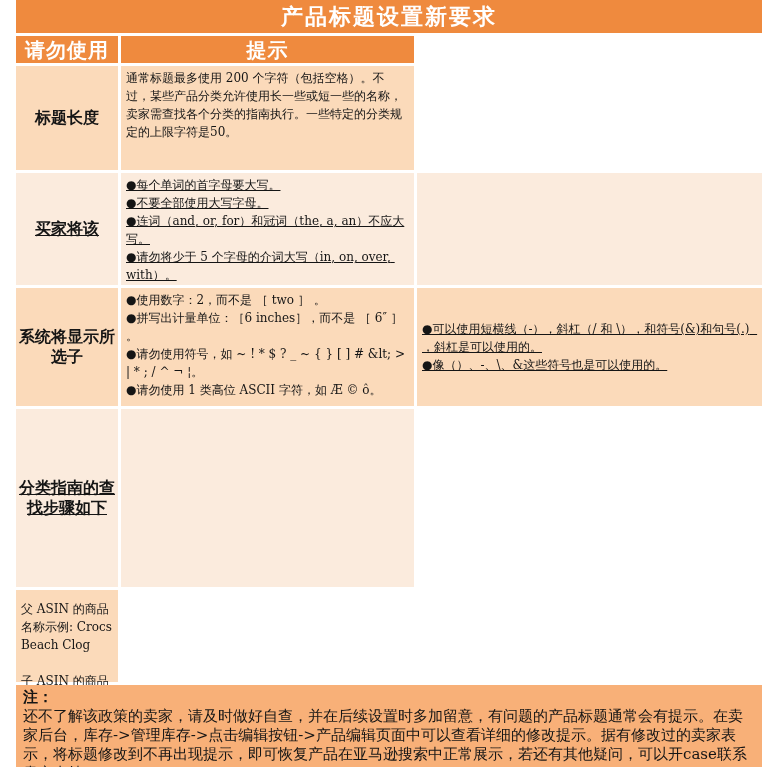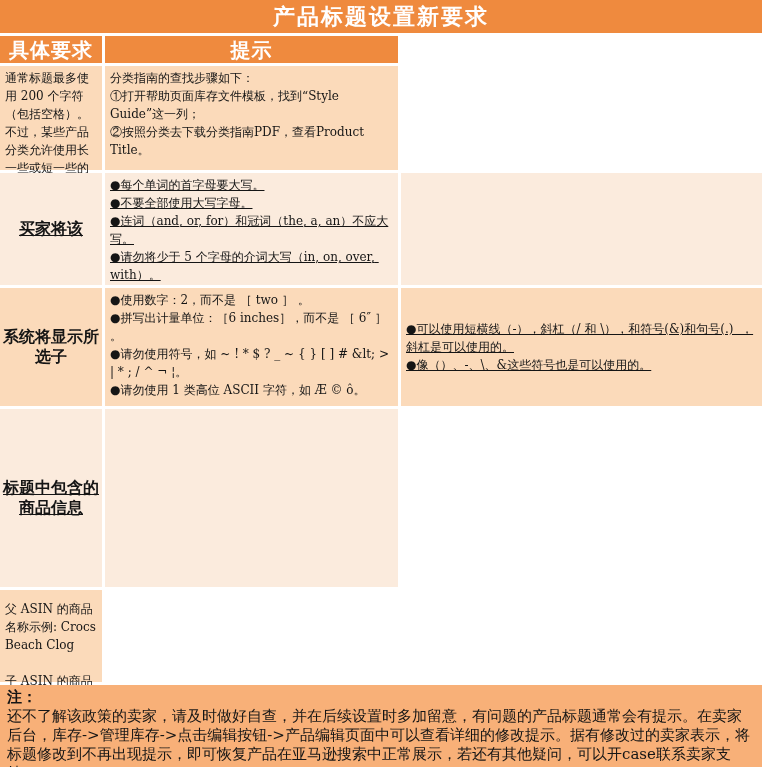--- a/index.html
+++ b/index.html
@@ -11,21 +11,21 @@
     --text:#151515;
     --title_text:#FFFFFF;
   }
   *{box-sizing:border-box;}
   html,body{margin:0;padding:0;}
   body{
     width:762px;height:767px;background:var(--gap);
     font-family:"DejaVu Serif","Liberation Serif",serif;
     color:var(--text);
   }
-  .page{display:flex;flex-direction:column;height:767px;row-gap:3px;background:var(--gap);}
+  .page{display:flex;flex-direction:column;height:767px;row-gap:3px;background:var(--gap);margin-left:16px;}
   .title-bar{
     height:33px;flex:0 0 33px;background:var(--orange);color:var(--title_text);
     font-size:22px;font-weight:bold;display:flex;align-items:center;justify-content:center;
     letter-spacing:2px;
   }
   .row{display:grid;grid-template-columns:102px 293px 1fr;column-gap:3px;}
   .header-row{flex:0 0 27px;}
   .hcell{
     background:var(--orange);color:var(--title_text);font-size:20px;font-weight:bold;
     display:flex;align-items:center;justify-content:center;letter-spacing:1px;line-height:1;
@@ -56,29 +56,27 @@
   .note-text{white-space:pre-wrap;word-break:break-word;}
 </style>
 </head>
 <body>
 
 <div class="page">
 
   <div class="title-bar">产品标题设置新要求</div>
 
   <div class="row header-row">
-    <div class="hcell">具体要求</div>
+    <div class="hcell">请勿使用</div>
     <div class="hcell">提示</div>
   </div>
 
   <div class="row dark r1">
+    <div class="cell label-cell">标题长度</div>
     <div class="cell text-cell">通常标题最多使用 200 个字符（包括空格）。不过，某些产品分类允许使用长一些或短一些的名称，卖家需查找各个分类的指南执行。一些特定的分类规定的上限字符是50。</div>
-    <div class="cell text-cell">分类指南的查找步骤如下：
-①打开帮助页面库存文件模板，找到“Style Guide”这一列；
-②按照分类去下载分类指南PDF，查看Product Title。</div>
   </div>
 
   <div class="row light r2">
     <div class="cell label-cell">买家将该</div>
     <div class="cell text-cell">●每个单词的首字母要大写。
 ●不要全部使用大写字母。
 ●连词（and, or, for）和冠词（the, a, an）不应大写。
 ●请勿将少于 5 个字母的介词大写（in, on, over, with）。</div>
     <div class="cell text-cell"></div>
   </div>
@@ -87,21 +85,21 @@
     <div class="cell label-cell">系统将显示所选子</div>
     <div class="cell text-cell">●使用数字：2，而不是 ［ two ］ 。
 ●拼写出计量单位：［6 inches］，而不是 ［ 6″ ］ 。
 ●请勿使用符号，如 ~ ! * $ ? _ ~ { } [ ] # &amp;lt; &gt; | * ; / ^ ¬ ¦。
 ●请勿使用 1 类高位 ASCII 字符，如 Æ © ô。</div>
     <div class="cell text-cell vcenter">●可以使用短横线（-），斜杠（/ 和 \），和符号(&amp;)和句号(.)  ，斜杠是可以使用的。
 ●像（）、-、\、&amp;这些符号也是可以使用的。</div>
   </div>
 
   <div class="row light r4">
-    <div class="cell label-cell">标题中包含的商品信息</div>
+    <div class="cell label-cell">分类指南的查找步骤如下</div>
     <div class="cell text-cell"></div>
   </div>
 
   <div class="row dark r5">
     <div class="cell text-cell pt">父 ASIN 的商品名称示例: Crocs Beach Clog
 
 子 ASIN 的商品名称示例: Crocs Beach Clog, Lime Green, Men's Size 8-1</div>
   </div>
 
   <div class="footnote">

